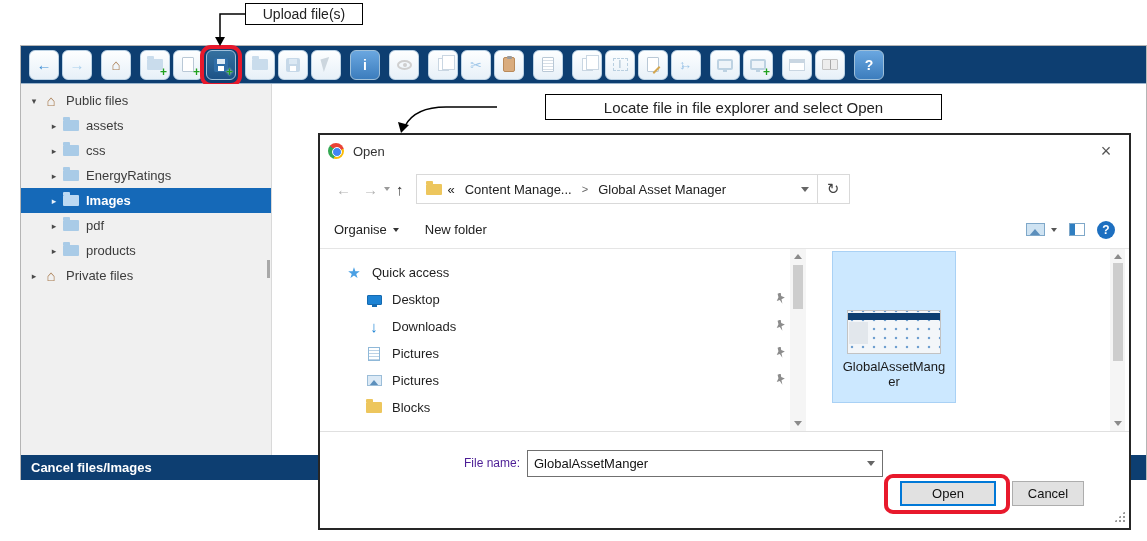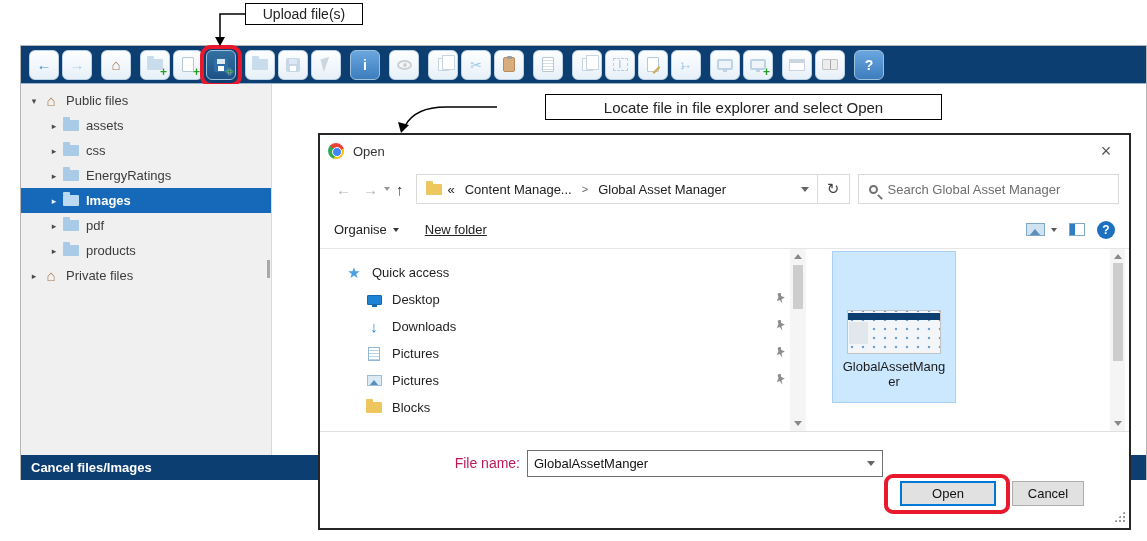--- a/index.html
+++ b/index.html
@@ -103,21 +103,21 @@
   #addr-box .sep { color:#666; font-size:11px; }
   #addr-refresh { width:32px; height:30px; border:1px solid #d9d9d9; border-left:none; display:flex; align-items:center; justify-content:center; font-size:15px; color:#444; cursor:pointer; }
   #search-box { margin-left:8px; flex:1; height:30px; border:1px solid #d9d9d9; display:flex; align-items:center; padding:0 10px; }
   .mag { width:9px; height:9px; border:2px solid #707070; border-radius:50%; position:relative; flex:none; }
   .mag::after { content:""; position:absolute; left:8px; top:7px; width:2px; height:6px; background:#707070; transform:rotate(-45deg); }
   #search-box input { border:none; outline:none; flex:1; margin-left:10px; font-size:13px; color:#222; font-family:inherit; background:transparent; }
   #search-box input::placeholder { color:#6e6e6e; }
 
   #dlg-cmd { height:38px; display:flex; align-items:center; padding:0 14px; border-bottom:1px solid #e5e5e5; font-size:13px; color:#222; }
   .cmd-item { display:flex; align-items:center; gap:6px; cursor:pointer; }
-  #cmd-newfolder { margin-left:26px;text-decoration:underline; }
+  #cmd-newfolder { margin-left:26px; }
   #dlg-cmd .right { margin-left:auto; display:flex; align-items:center; gap:12px; }
   .vthumb { width:19px; height:13px; background:#cfe3f2; border:1px solid #7fa8c9; position:relative; overflow:hidden; }
   .vthumb::after { content:""; position:absolute; left:2px; bottom:-1px; width:0; height:0; border-left:6px solid transparent; border-right:6px solid transparent; border-bottom:7px solid #5c8fbc; }
   .vcols { width:16px; height:13px; border:1px solid #7fa8c9; background:linear-gradient(90deg,#2f7ec1 0 5px,#fff 5px); }
   .vhelp { width:18px; height:18px; border-radius:50%; background:#1d6fc0; color:#fff; font-size:12px; font-weight:bold; display:flex; align-items:center; justify-content:center; }
 
   #dlg-content { position:relative; height:182px; }
   #nav-pane { position:absolute; left:0; top:0; width:470px; height:100%; padding-top:10px; }
   .nav-row { height:27px; display:flex; align-items:center; font-size:13px; color:#1f1f1f; position:relative; cursor:pointer; }
   .nav-row.root { padding-left:24px; font-weight:normal; }
@@ -149,21 +149,21 @@
   .thumb1::before { content:""; position:absolute; left:0; top:2px; width:100%; height:7px; background:#0d3e71; }
   .thumb1::after { content:""; position:absolute; left:1px; top:11px; width:19px; height:22px; background:#e2e7ec; }
   .thumb2 { width:100px; height:22px; border:1px solid #c9c9c9; position:relative;
     background:linear-gradient(#e6e6e6 0 3px,#0d3e71 3px 9px,#1a4f86 9px); }
   .thumb2::after { content:""; position:absolute; left:4px; top:11px; width:90px; height:7px;
     background:repeating-linear-gradient(90deg,rgba(225,238,250,.95) 0 5px,rgba(225,238,250,0) 5px 13px); }
   .tile .lbl { margin-top:5px; font-size:13px; line-height:15px; color:#1a1a1a; text-align:center; word-break:break-all; }
   #tile-0 .lbl { width:104px; } #tile-1 .lbl { width:114px; }
 
   #dlg-footer { position:relative; border-top:1px solid #e0e0e0; height:95px; }
-  #fname-label { position:absolute; left:120px; top:18px; width:80px; height:27px; line-height:27px; text-align:right; font-size:14px; color:#be185d; }
+  #fname-label { position:absolute; left:120px; top:18px; width:80px; height:27px; line-height:27px; text-align:right; font-size:12px; color:#4c1d95; }
   #fname-wrap { position:absolute; left:207px; top:18px; width:356px; height:27px; border:1px solid #707070; display:flex; align-items:center; }
   #fname-wrap input { flex:1; border:none; outline:none; padding:0 6px; font-size:13px; color:#111; font-family:inherit; }
   #fname-wrap .caret { margin-right:7px; }
   #ftype { position:absolute; left:578px; top:18px; width:205px; height:27px; border:1px solid #8a8a8a; background:#fdfdfd; display:flex; align-items:center; justify-content:space-between; padding:0 9px; font-size:13px; color:#111; cursor:pointer; }
   #btn-open { position:absolute; left:580px; top:49px; width:96px; height:25px; background:#e1e1e1; border:2px solid #0078d7; font-size:13px; color:#111; font-family:inherit; cursor:pointer; }
   #btn-cancel { position:absolute; left:692px; top:49px; width:72px; height:25px; background:#e1e1e1; border:1px solid #adadad; font-size:13px; color:#111; font-family:inherit; cursor:pointer; }
   #open-highlight { position:absolute; left:564px; top:42px; width:126px; height:40px; border:4px solid #e8192c; border-radius:9px; pointer-events:none; }
   #grip { position:absolute; right:4px; bottom:4px; width:11px; height:11px;
     background-image:radial-gradient(circle at 2px 2px,#9a9a9a 1.2px,transparent 1.4px); background-size:4px 4px;
     clip-path:polygon(100% 0,100% 100%,0 100%); }
@@ -383,24 +383,20 @@
         </span>
       <span class="seg">«</span>
       <span class="seg">Content Manage...</span>
       <span class="seg sep">&gt;</span>
       <span class="seg">Global Asset Manager</span>
       <span style="margin-left:auto" class="caret"></span>
     </div>
     <div id="addr-refresh">
         <span>↻</span>
       </div>
-    <div id="search-box">
-      <span class="mag"></span>
-      <input type="text" placeholder="Search Global Asset Manager" style="">
-    </div>
   </div>
 
   <div id="dlg-cmd">
     <span class="cmd-item">
       <span>Organise</span>
       <span class="caret sm" style="border-top-color:#333"></span>
     </span>
     <span class="cmd-item" id="cmd-newfolder">
       <span>New folder</span>
     </span>

